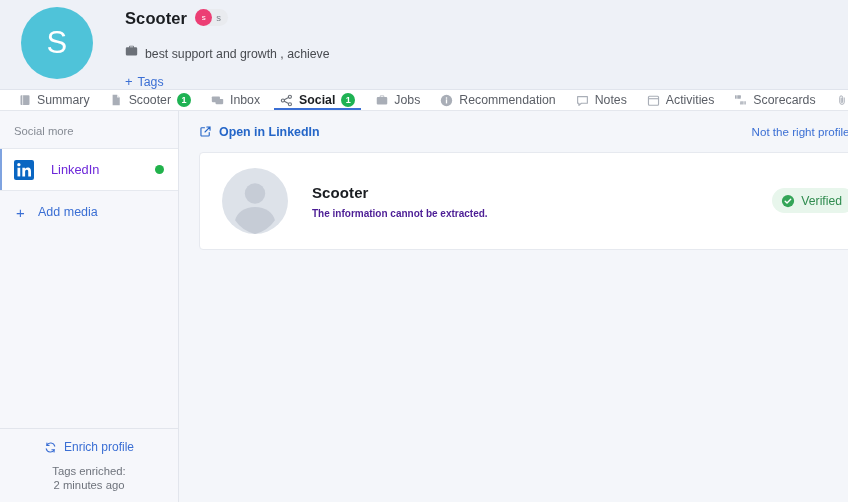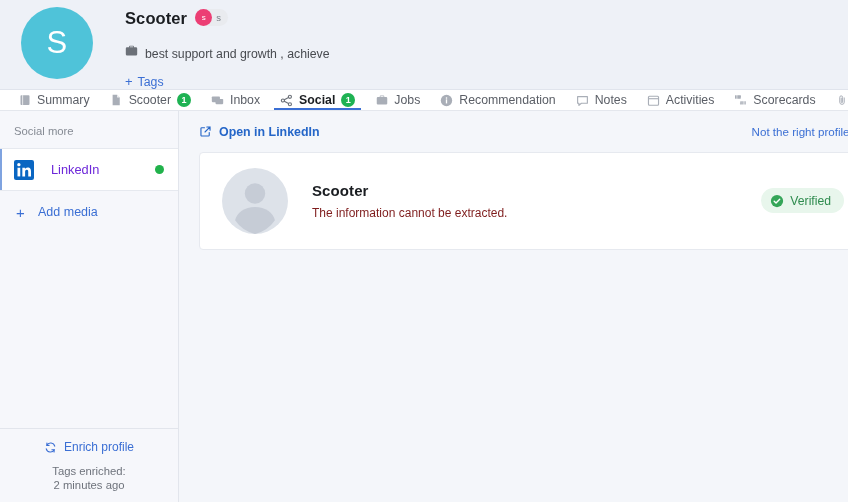--- a/index.html
+++ b/index.html
@@ -276,21 +276,21 @@
     font-size: 11.3px;
     color: #6e737c;
     line-height: 1.3;
     margin-top: 6px;
   }
 
   
   .main {
     flex: 1 1 auto;
     min-width: 0;
-    padding: 0 11px 0 20px;
+    padding: 0 0 0 20px;
     position: relative;
   }
 
   .main-toolbar {
     height: 41px;
     display: flex;
     align-items: center;
     justify-content: space-between;
     padding-right: 0;
   }
@@ -337,23 +337,24 @@
     flex: 1 1 auto;
     min-width: 0;
   }
   .pc-name {
     font-size: 15px;
     font-weight: bold;
     color: #1a1d21;
     letter-spacing: .1px;
   }
   .pc-sub {
-    font-size: 12px;
-    color: #7f1d1d;
+    font-size: 10px;
+    color: #4c1d95;
     margin-top: 7px;
+    font-weight: bold;
   }
 
   .verified {
     position: absolute;
     right: 12px;
     top: 35px;
     display: inline-flex;
     align-items: center;
     gap: 6px;
     background: #e8f6ec;

